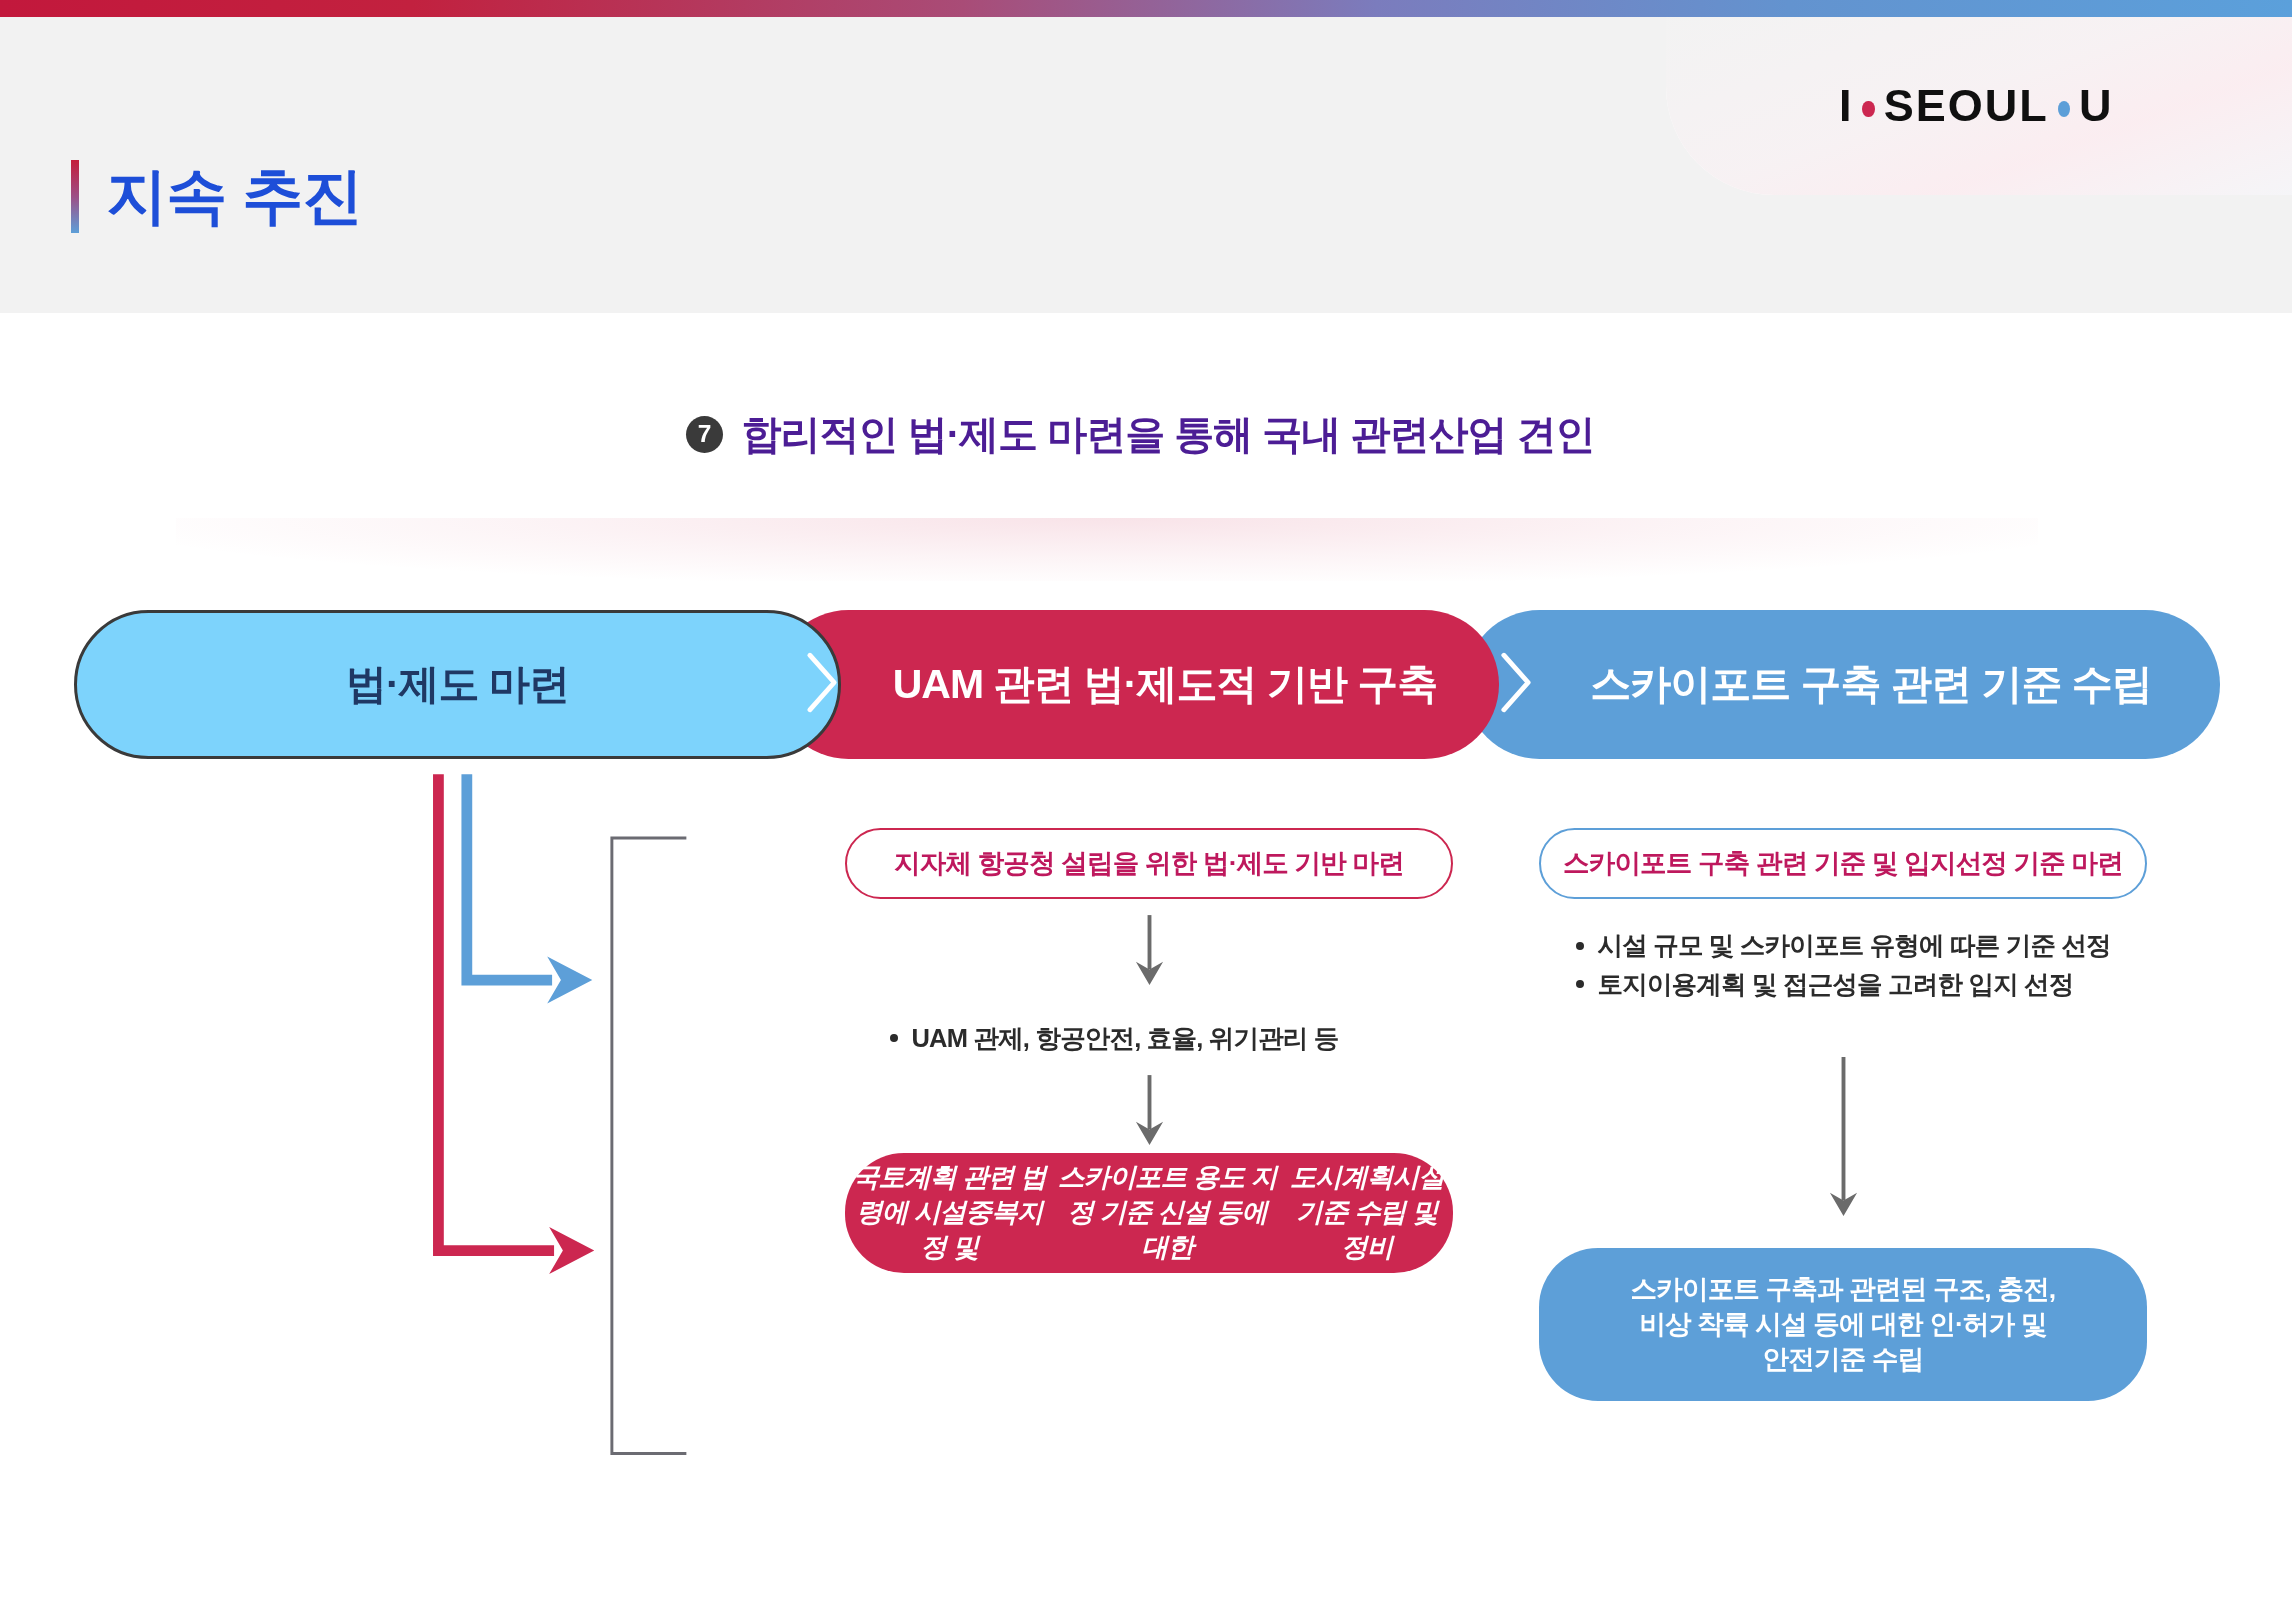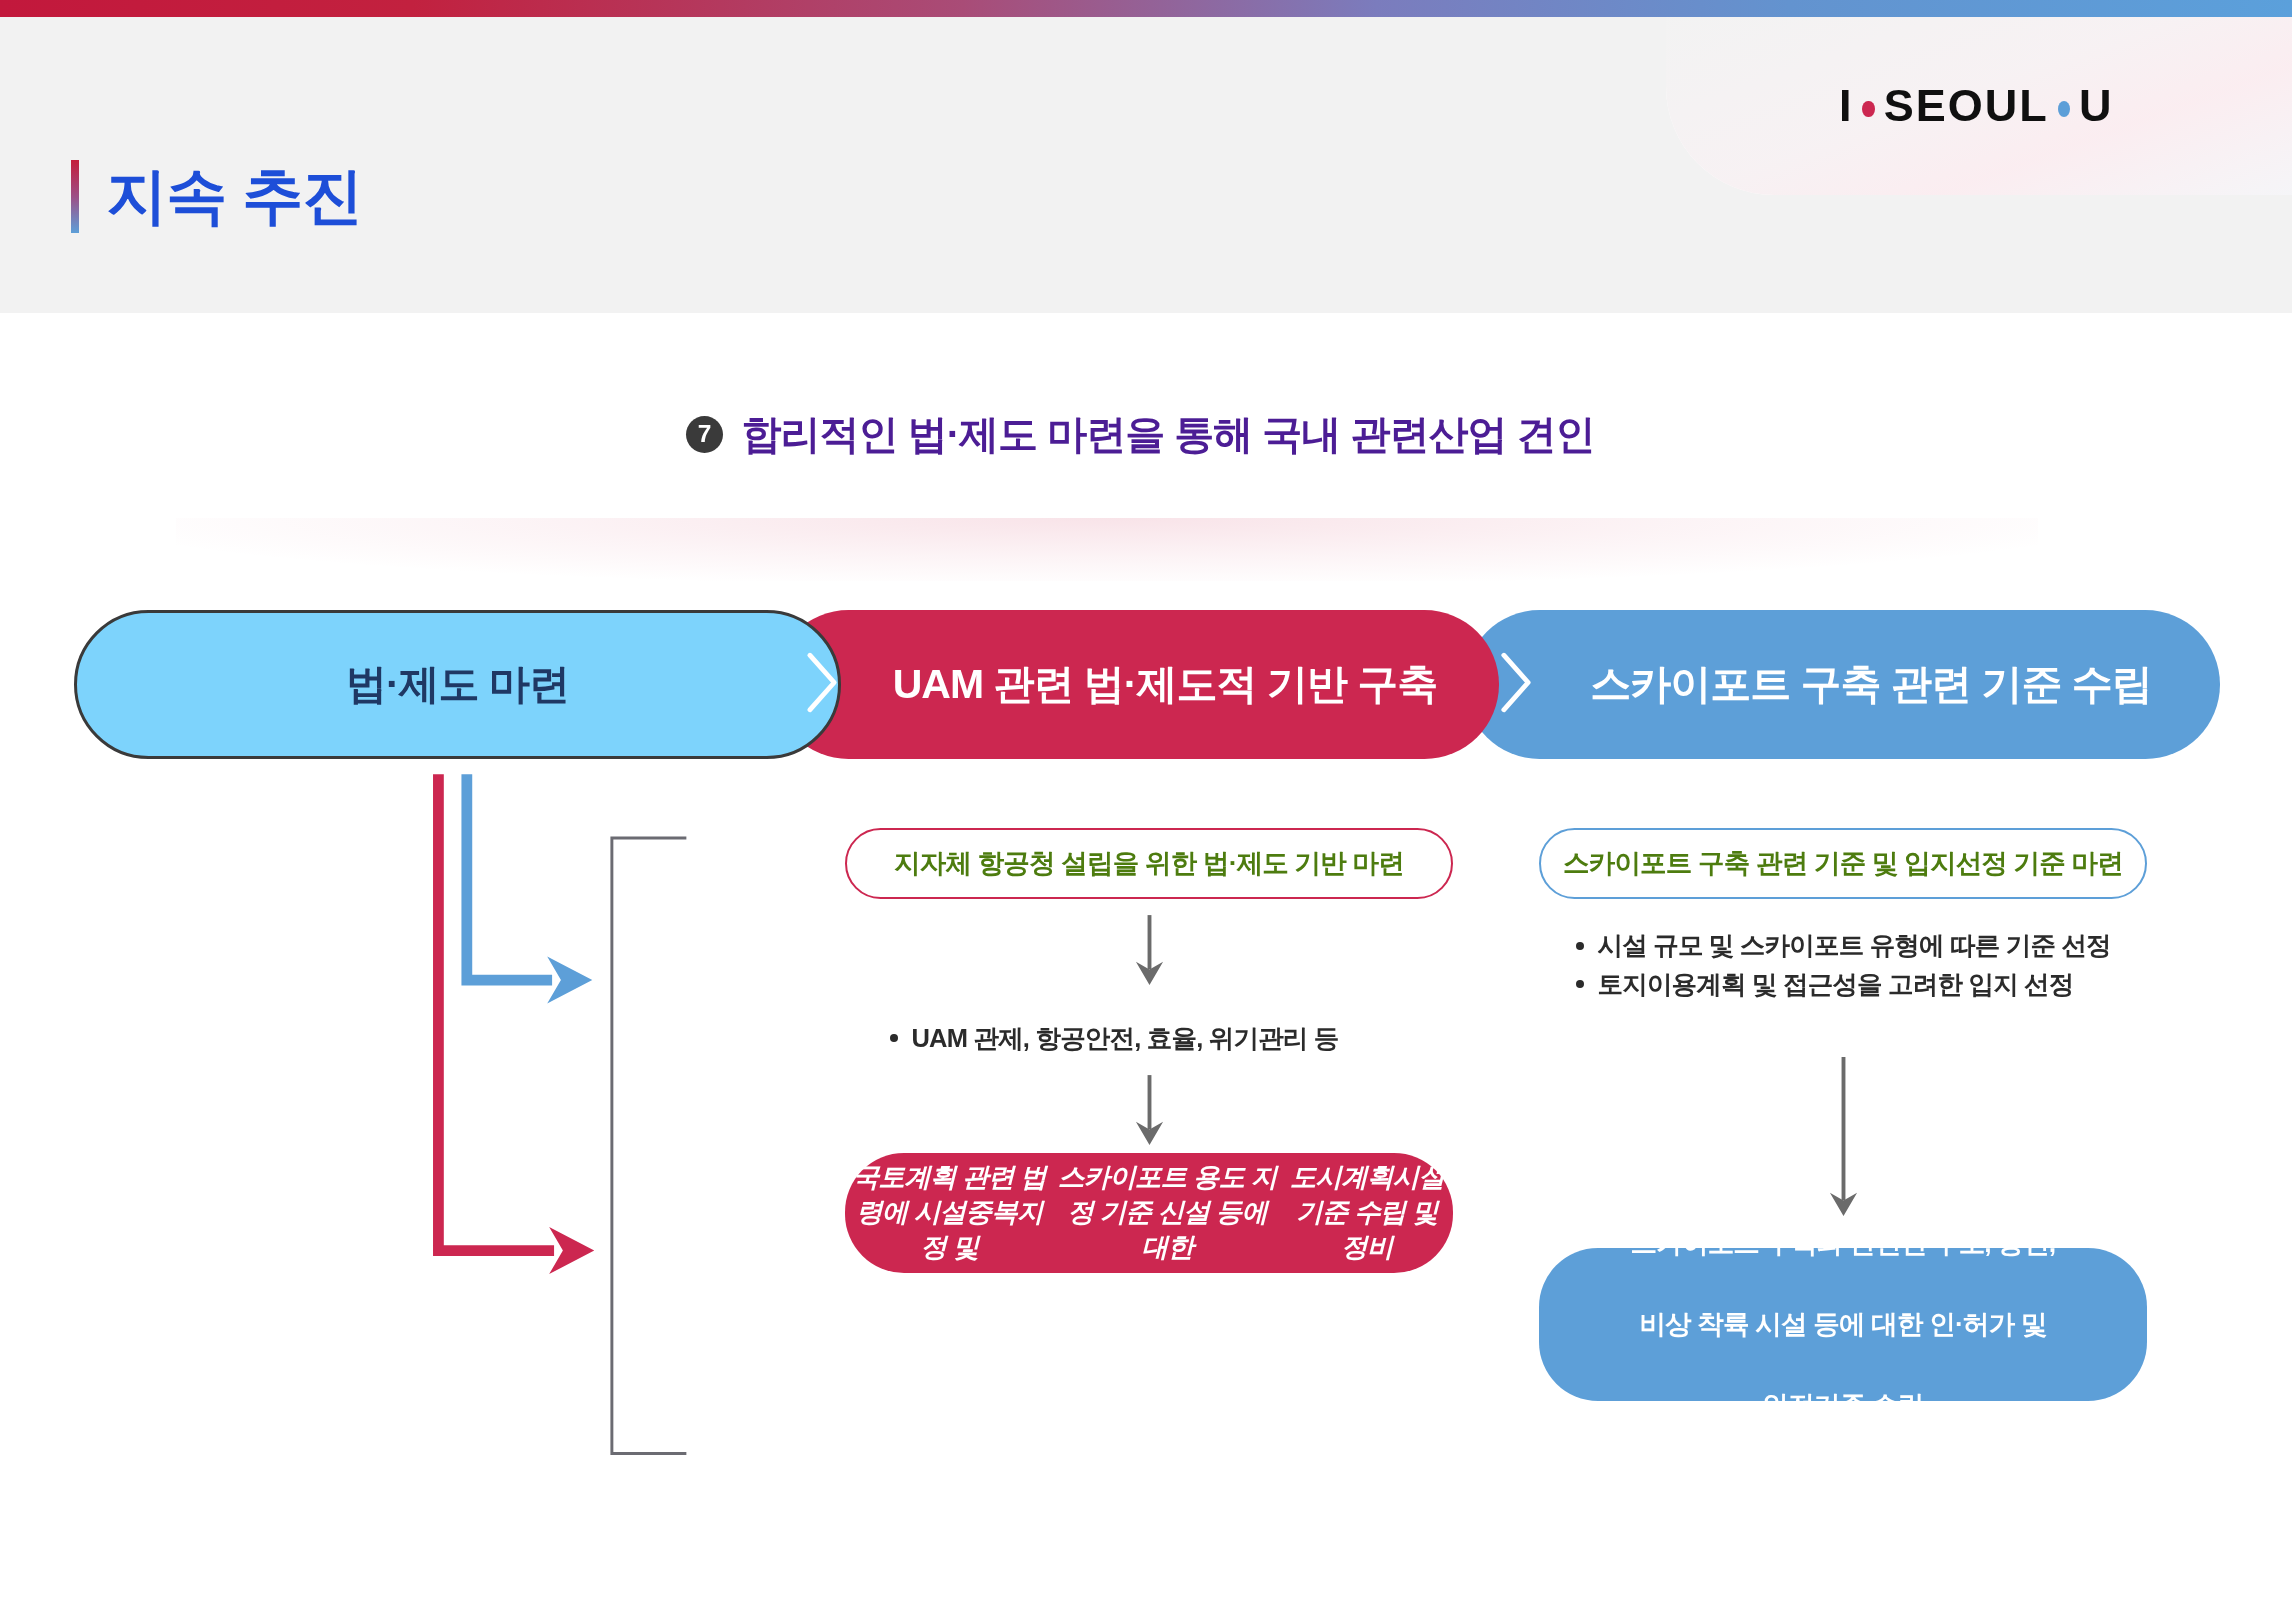--- a/index.html
+++ b/index.html
@@ -199,35 +199,35 @@
     justify-content: center;
     background: #ffffff;
     text-align: center;
     line-height: 1.25;
   }
   .pill-outline.red-b { border: 2.9px solid #CC2750; }
   .pill-outline.blue-b { border: 2.9px solid #5D9FD8; }
   .pill-outline .ptxt {
     font-size: 26.5px;
     font-weight: 700;
-    color: #4d7c0f;
+    color: #be185d;
     letter-spacing: -0.8px;
     white-space: nowrap;
   }
 
   .pill-filled {
     border-radius: 59px;
     display: flex;
     align-items: center;
     justify-content: center;
     text-align: center;
     line-height: 1.32;
   }
   .pill-filled.red-f  { background: #CC2750; }
-  .pill-filled.blue-f { background: #5D9FD8; gap: 46px; }
+  .pill-filled.blue-f { background: #5D9FD8; }
   .pill-filled .ptxt {
     font-size: 26.5px;
     font-weight: 700;
     color: #ffffff;
     letter-spacing: -0.8px;
   }
 
   .bullet-list { list-style: none; }
   .bullet-list li {
     position: relative;

